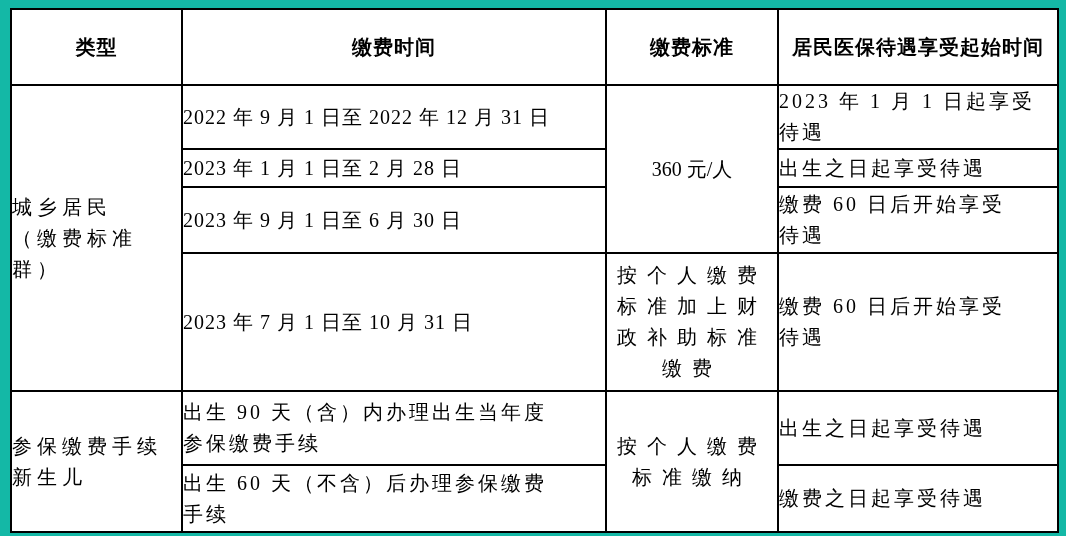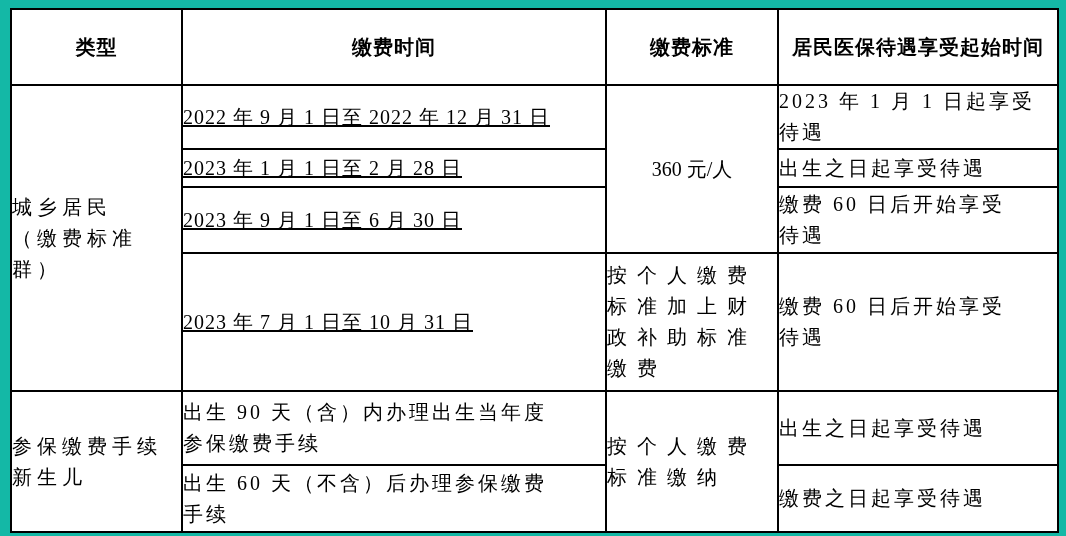--- a/index.html
+++ b/index.html
@@ -43,24 +43,24 @@
   }
   td.left {
     text-align: left;
     padding-left: 11px;
     padding-right: 2px;
   }
   td.center {
     text-align: center;
   }
   
-  .sp1  { letter-spacing: 1px; text-decoration: underline; }
+  .sp1  { letter-spacing: 1px; }
   .sp3  { letter-spacing: 3px; }
   .sp5  { letter-spacing: 5px; padding-left: 10px; }
-  .sp10 { letter-spacing: 10px; padding-left: 8px; padding-right: 2px; text-align: left; }
+  .sp10 { letter-spacing: 10px; padding-left: 8px; padding-right: 2px; text-align: center; }
 </style>
 </head>
 <body>
 
 <div class="sheet">
   <table class="grid">
     <colgroup>
       <col style="width:171px">
       <col style="width:424px">
       <col style="width:172px">

